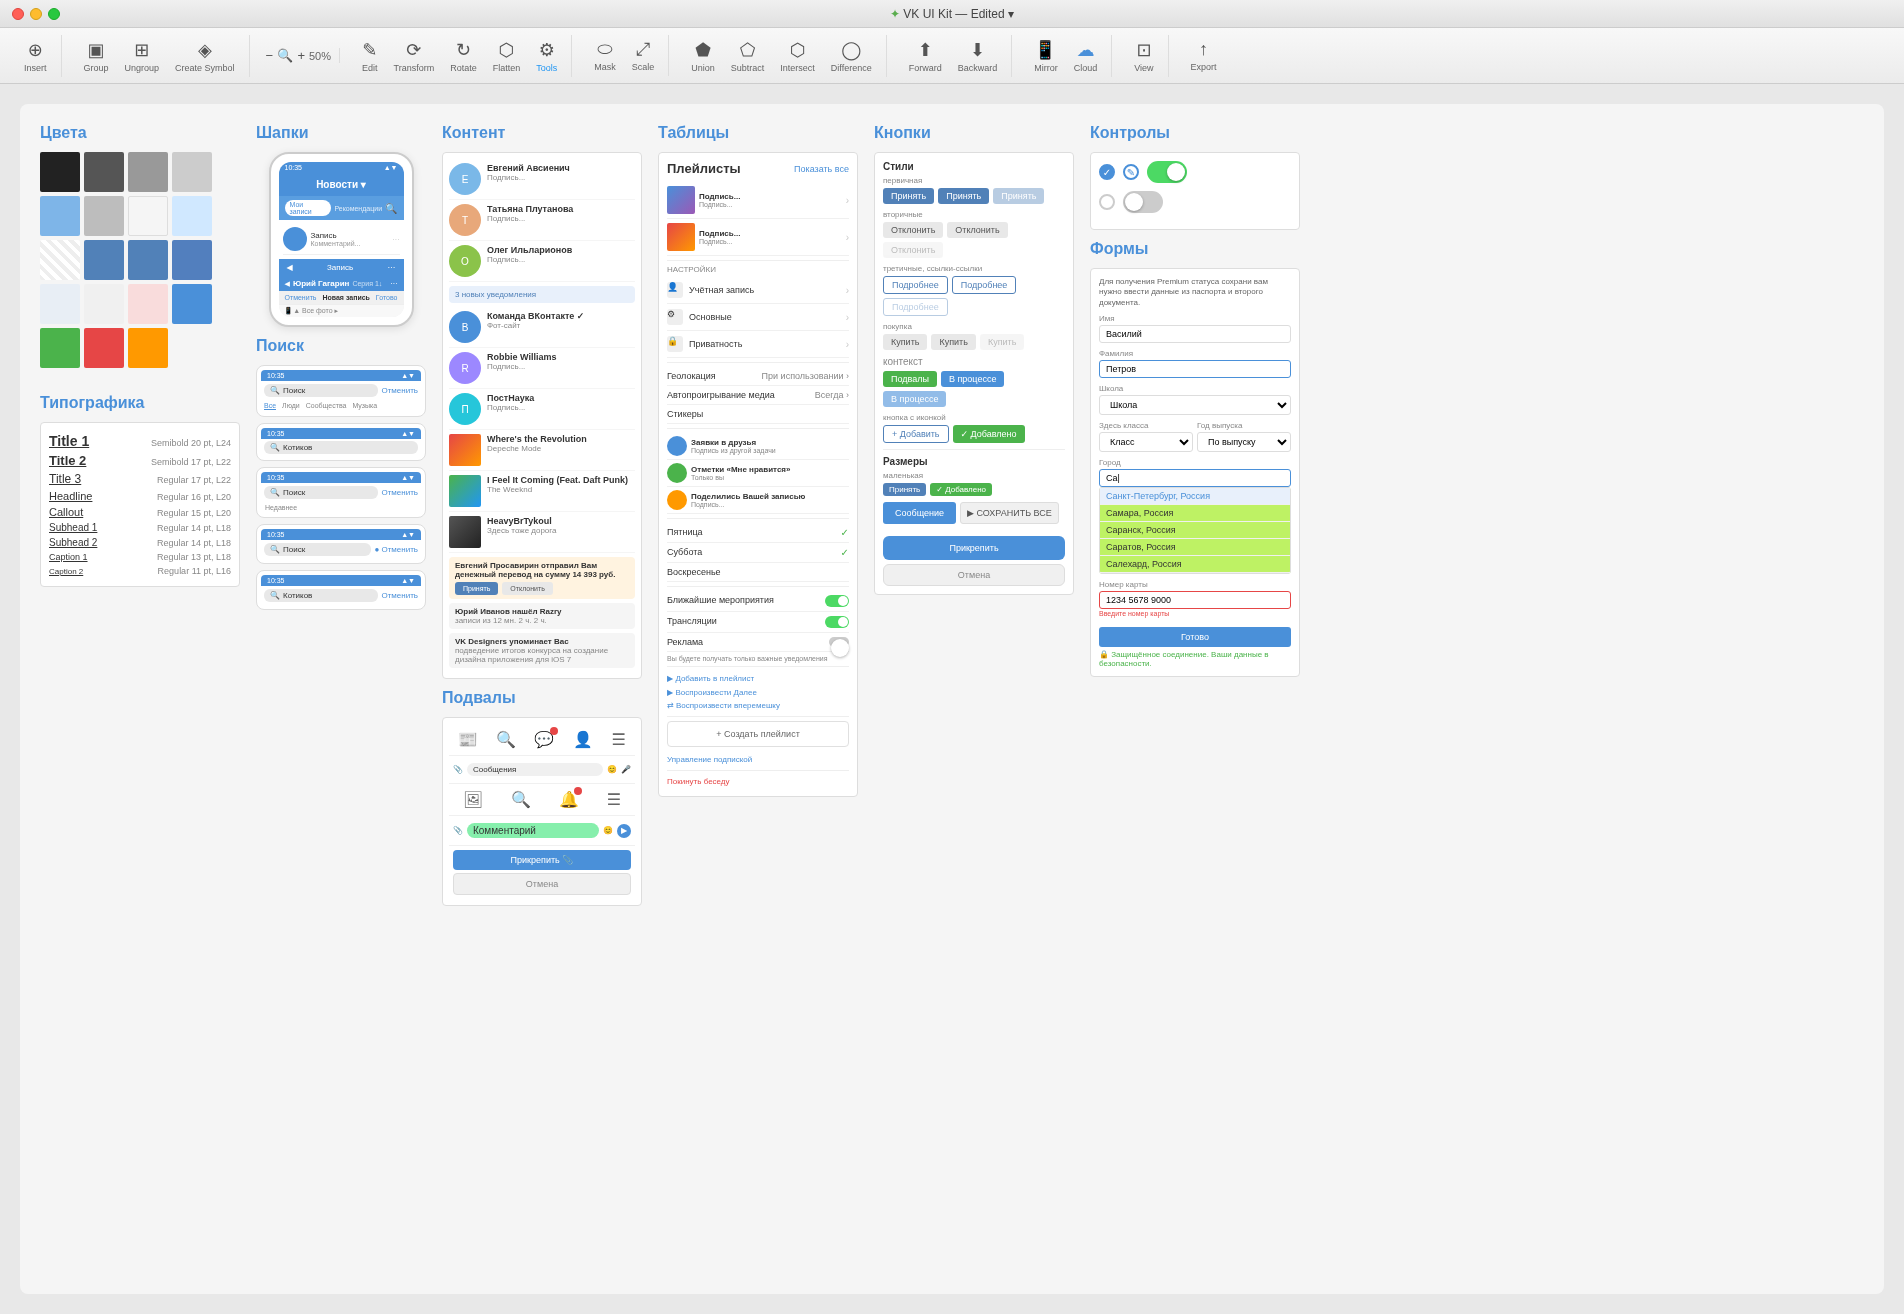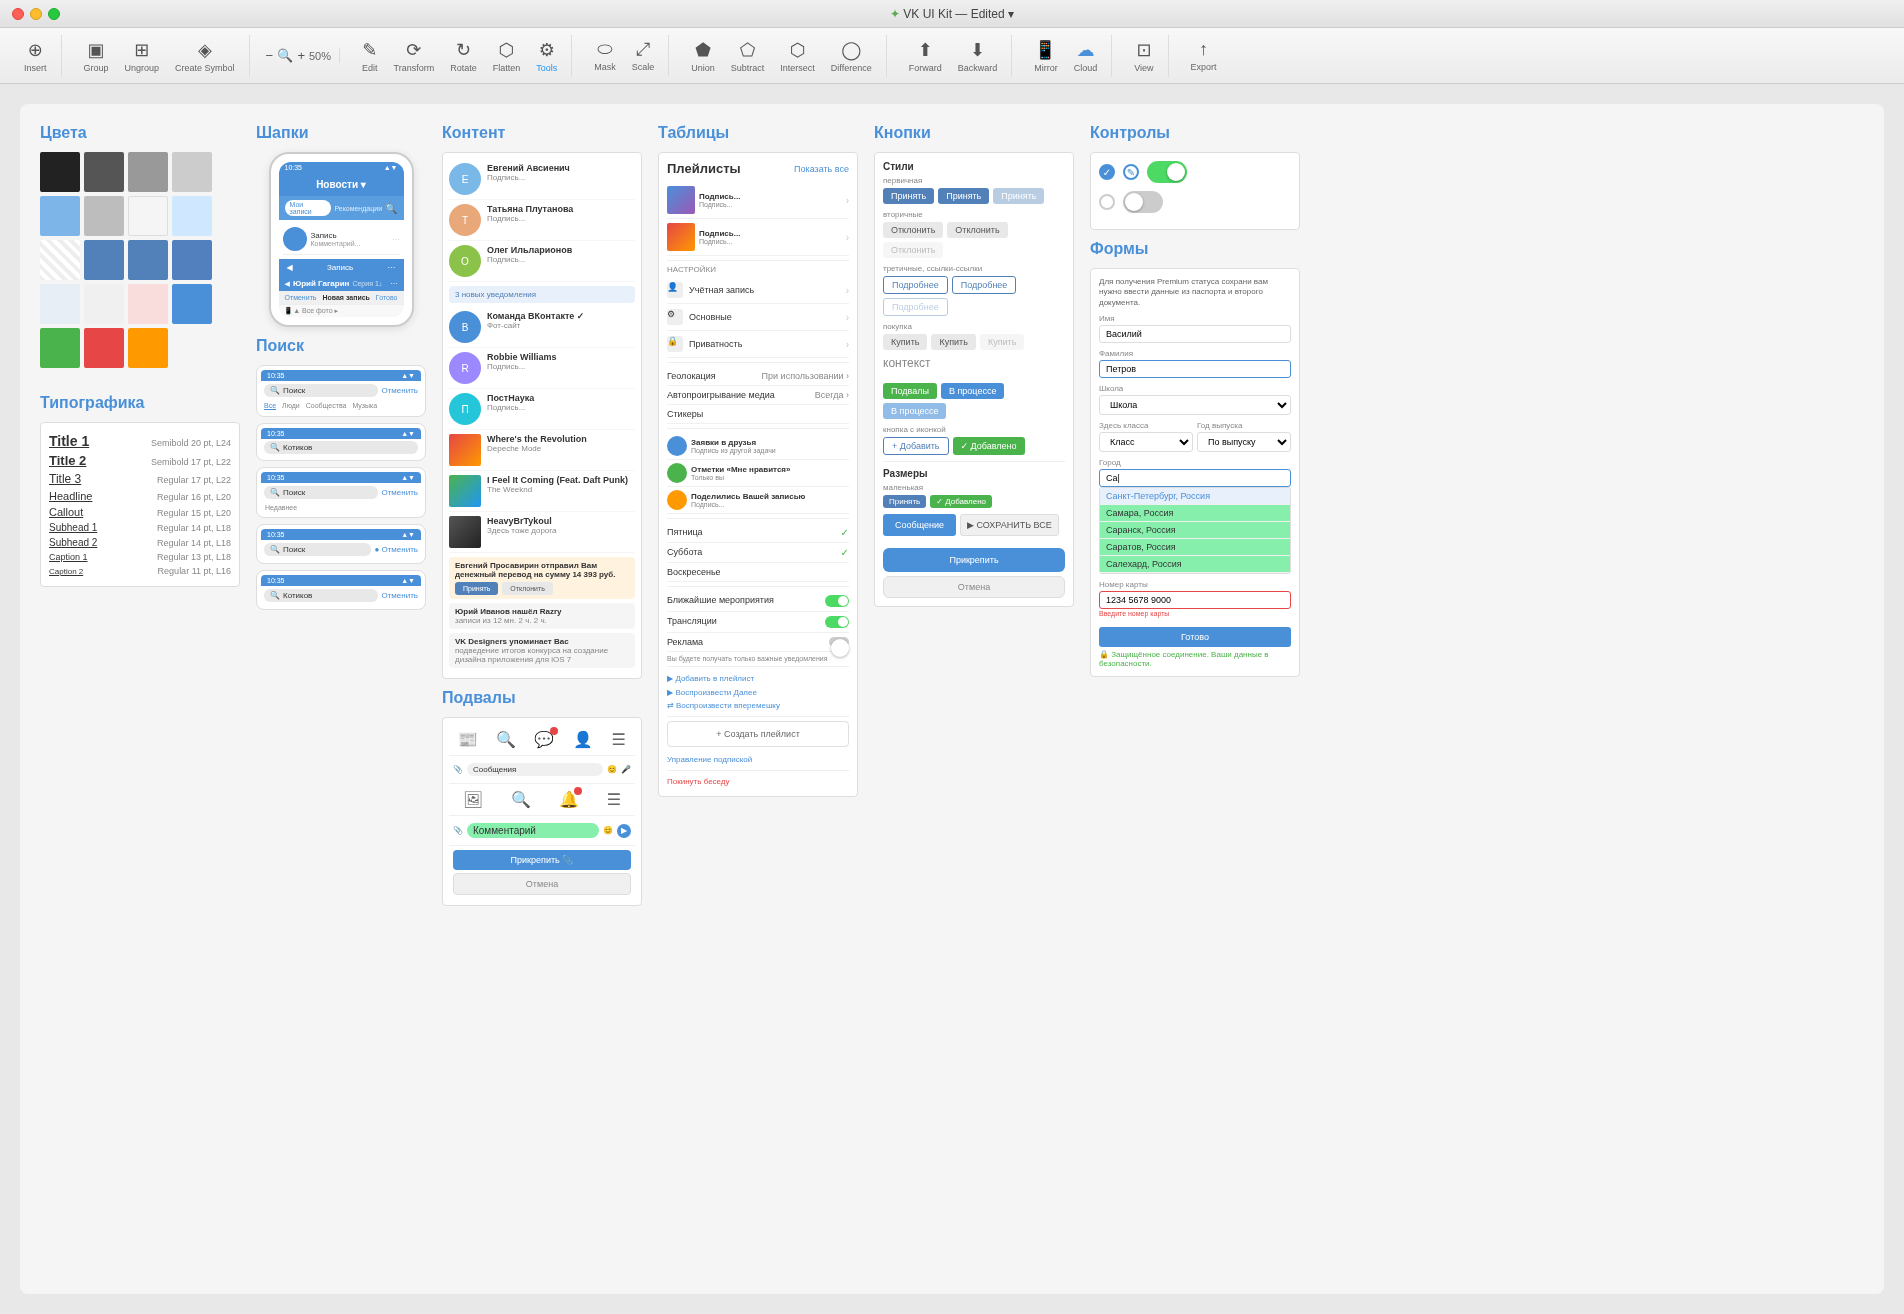--- a/index.html
+++ b/index.html
@@ -338,21 +338,21 @@
       width: 100%;
       border: 1px solid #ddd;
       border-radius: 3px;
       padding: 3px 6px;
       font-size: 9px;
       background: #fff;
     }
     .dropdown-list {
       border: 1px solid #ddd;
       border-radius: 3px;
-      background: #86efac;
+      background: #bef264;
       font-size: 9px;
     }
     .dropdown-item {
       padding: 3px 6px;
       border-bottom: 1px solid #f0f0f0;
     }
     .dropdown-item.selected { background: #e8f0fb; color: #4a90d9; }
     .btn-submit {
       width: 100%;
       background: #4a90d9;
@@ -1087,21 +1087,21 @@
               <button class="btn-vk btn-outline">Подробнее</button>
               <button class="btn-vk btn-outline">Подробнее</button>
               <button class="btn-vk btn-outline" style="opacity:0.4;">Подробнее</button>
             </div>
             <div style="font-size:8px;color:#888;margin-bottom:3px;">покупка</div>
             <div class="btn-row">
               <button class="btn-vk btn-secondary">Купить</button>
               <button class="btn-vk btn-secondary">Купить</button>
               <button class="btn-vk btn-secondary" style="opacity:0.4;">Купить</button>
             </div>
-            <div style="font-size:12px;color:#888;margin-bottom:13px;">контекст</div>
+            <div style="font-size:10px;color:#888;margin-bottom:4px;">контекст</div>
             <div class="btn-row">
               <button class="btn-vk btn-green-solid">Подвалы</button>
               <button class="btn-vk btn-in-progress">В процессе</button>
               <button class="btn-vk btn-in-progress" style="opacity:0.6;">В процессе</button>
             </div>
             <div style="font-size:8px;color:#888;margin-bottom:3px;">кнопка с иконкой</div>
             <div class="btn-row">
               <button class="btn-vk btn-outline">+ Добавить</button>
               <button class="btn-vk btn-added">✓ Добавлено</button>
             </div>

